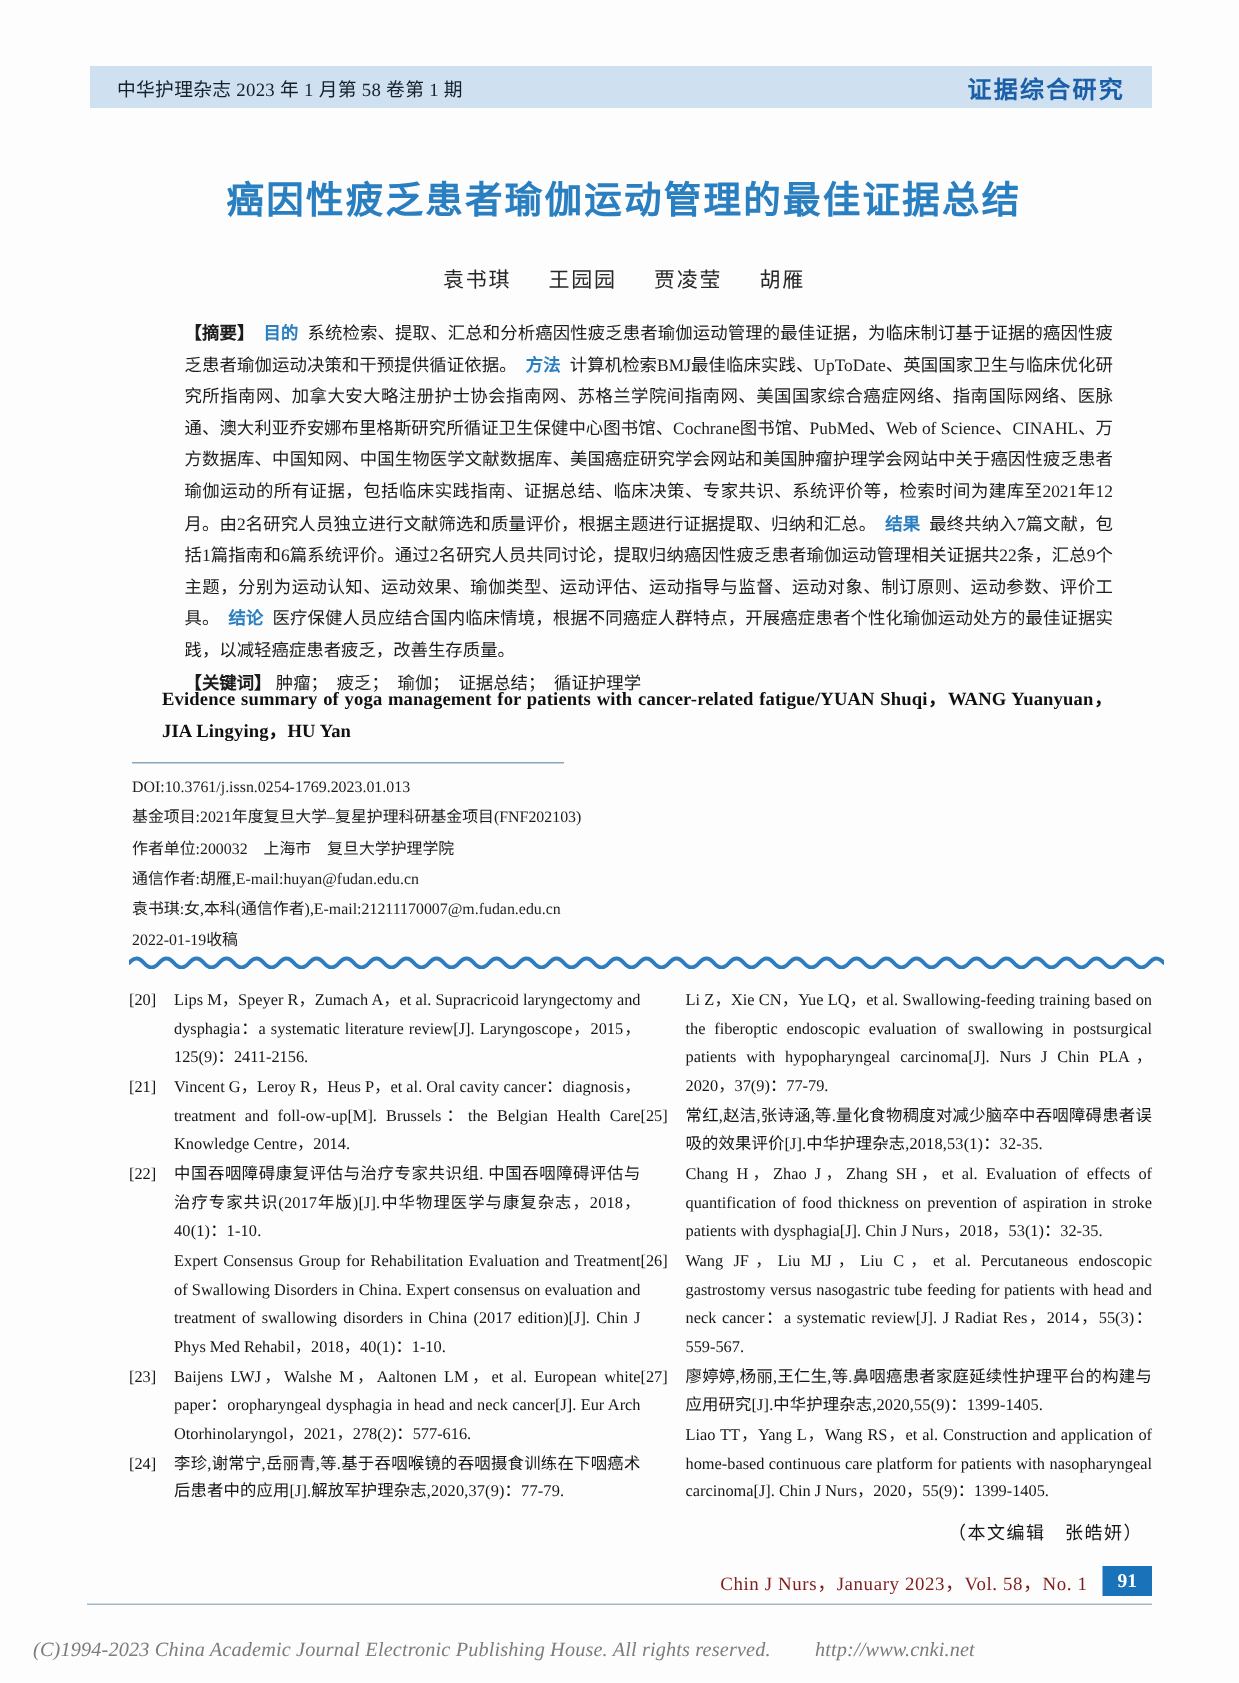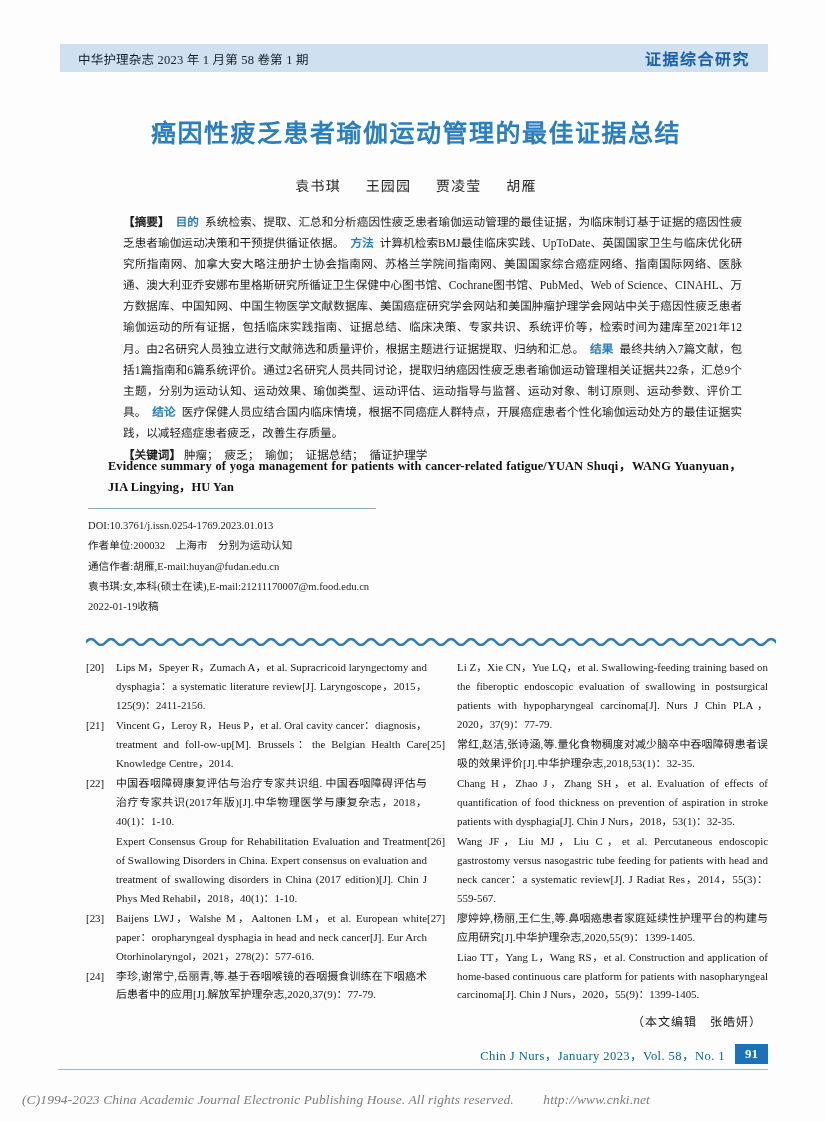--- a/index.html
+++ b/index.html
@@ -183,21 +183,21 @@
   .footer-journal {
     position: absolute;
     bottom: 58px;
     right: 58px;
     display: flex;
     align-items: stretch;
     height: 20px;
   }
   .footer-journal-text {
     font-size: 12.6px;
-    color: #0369a1;
+    color: #7f1d1d;
     letter-spacing: 0.4px;
     padding-right: 10px;
     display: flex;
     align-items: center;
     white-space: nowrap;
   }
   .page-number {
     background: #1a73b8;
     color: #ffffff;
     font-size: 13px;
@@ -268,23 +268,24 @@
       <span>肿瘤；　疲乏；　瑜伽；　证据总结；　循证护理学</span>
     </p>
   </div>
 
   <div class="en-title">Evidence summary of yoga management for patients with cancer-related fatigue/YUAN Shuqi，WANG Yuanyuan，JIA Lingying，HU Yan</div>
 
   <div class="thin-rule"></div>
 
   <div class="meta-block">
     <div>DOI:10.3761/j.issn.0254-1769.2023.01.013</div>
-    <div>作者单位:200032　上海市　分别为运动认知</div>
+    <div>基金项目:2021年度复旦大学–复星护理科研基金项目(FNF202103)</div>
+    <div>作者单位:200032　上海市　复旦大学护理学院</div>
     <div>通信作者:胡雁,E-mail:huyan@fudan.edu.cn</div>
-    <div>袁书琪:女,本科(硕士在读),E-mail:21211170007@m.food.edu.cn</div>
+    <div>袁书琪:女,本科(通信作者),E-mail:21211170007@m.fudan.edu.cn</div>
     <div>2022-01-19收稿</div>
   </div>
 
   <div class="wave-divider">
     <svg width="690" height="12" viewBox="0 0 690 12" preserveAspectRatio="none" aria-hidden="true">
       <path d="M0,8 Q5,2 10,8 T20,8 T30,8 T40,8 T50,8 T60,8 T70,8 T80,8 T90,8 T100,8 T110,8 T120,8 T130,8 T140,8 T150,8 T160,8 T170,8 T180,8 T190,8 T200,8 T210,8 T220,8 T230,8 T240,8 T250,8 T260,8 T270,8 T280,8 T290,8 T300,8 T310,8 T320,8 T330,8 T340,8 T350,8 T360,8 T370,8 T380,8 T390,8 T400,8 T410,8 T420,8 T430,8 T440,8 T450,8 T460,8 T470,8 T480,8 T490,8 T500,8 T510,8 T520,8 T530,8 T540,8 T550,8 T560,8 T570,8 T580,8 T590,8 T600,8 T610,8 T620,8 T630,8 T640,8 T650,8 T660,8 T670,8 T680,8 T690,8" fill="none" stroke="#2f7cbe" stroke-width="2.6" stroke-linecap="round"></path>
     </svg>
   </div>
 
   <div class="ref-columns">

